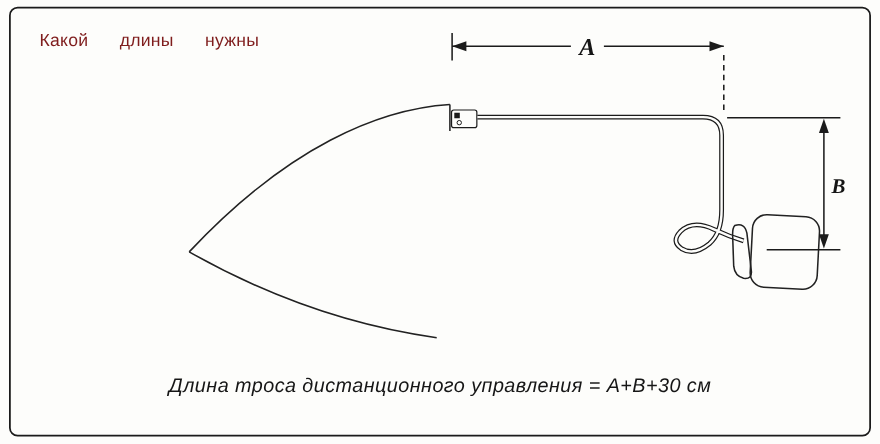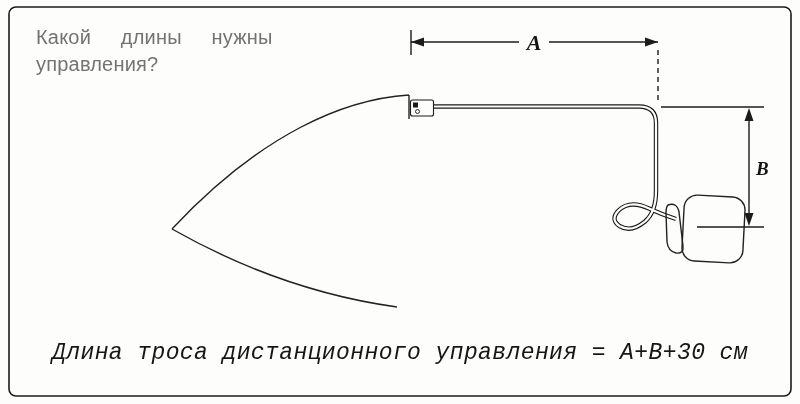--- a/index.html
+++ b/index.html
@@ -20,37 +20,37 @@
     left: 0;
     top: 0;
     width: 800px;
     height: 404px;
   }
   .question-block {
     position: absolute;
     left: 36px;
     top: 24px;
     width: 238px;
-    font-size: 20px;
+    font-size: 16px;
     line-height: 27px;
-    color: #737373;
+    color: #7f1d1d;
     letter-spacing: 0.2px;
   }
   .q-line1 { word-spacing: 24px; white-space: nowrap; }
   .q-line2 { word-spacing: 13px; white-space: nowrap; }
   .q-line3 { word-spacing: normal; white-space: nowrap; }
   .caption {
     position: absolute;
     left: 0;
     top: 340px;
     width: 800px;
     text-align: center;
-    font-family: Liberation Mono, monospace;
+    font-family: Liberation Sans, sans-serif;
     font-style: italic;
-    font-size: 23px;
+    font-size: 18px;
     letter-spacing: 0.4px;
     color: #161616;
   }
   .dim-label {
     font-family: "Liberation Serif", serif;
     font-style: italic;
     font-weight: bold;
     fill: #151515;
   }
 </style>
@@ -104,18 +104,17 @@
       <line x1="697" y1="227" x2="764" y2="227"></line>
       <line x1="749" y1="114" x2="749" y2="220"></line>
       <polygon points="749,108 744.5,121 753.5,121" fill="#1b1b1b" stroke="none"></polygon>
       <polygon points="749,226 744.5,213 753.5,213" fill="#1b1b1b" stroke="none"></polygon>
     </g>
     <text x="756" y="175" text-anchor="start" font-size="19" class="dim-label">B</text>
   </svg>
 
   <div class="question-block">
     <div class="q-line1">Какой длины нужны</div>
-    <div class="q-line3">управления?</div>
   </div>
 
   <div class="caption">Длина троса дистанционного управления = A+B+30 см</div>
 
 </div>
 
 </body></html>

